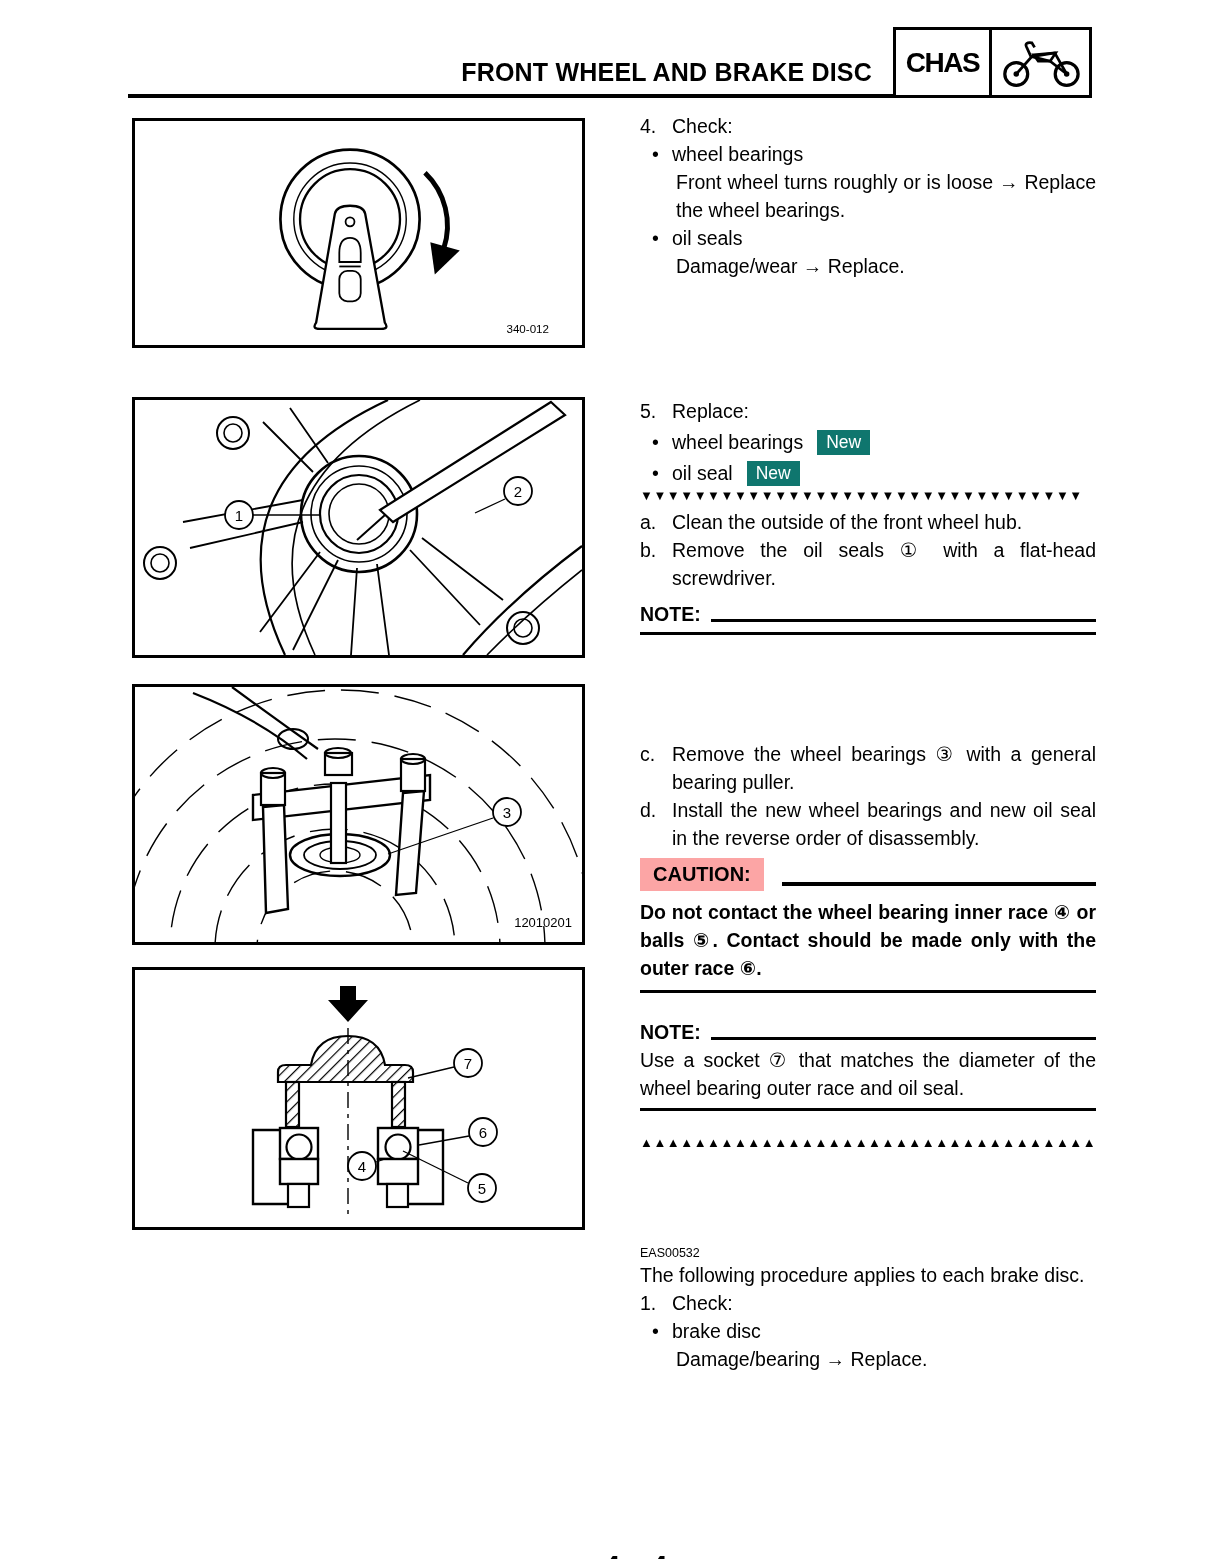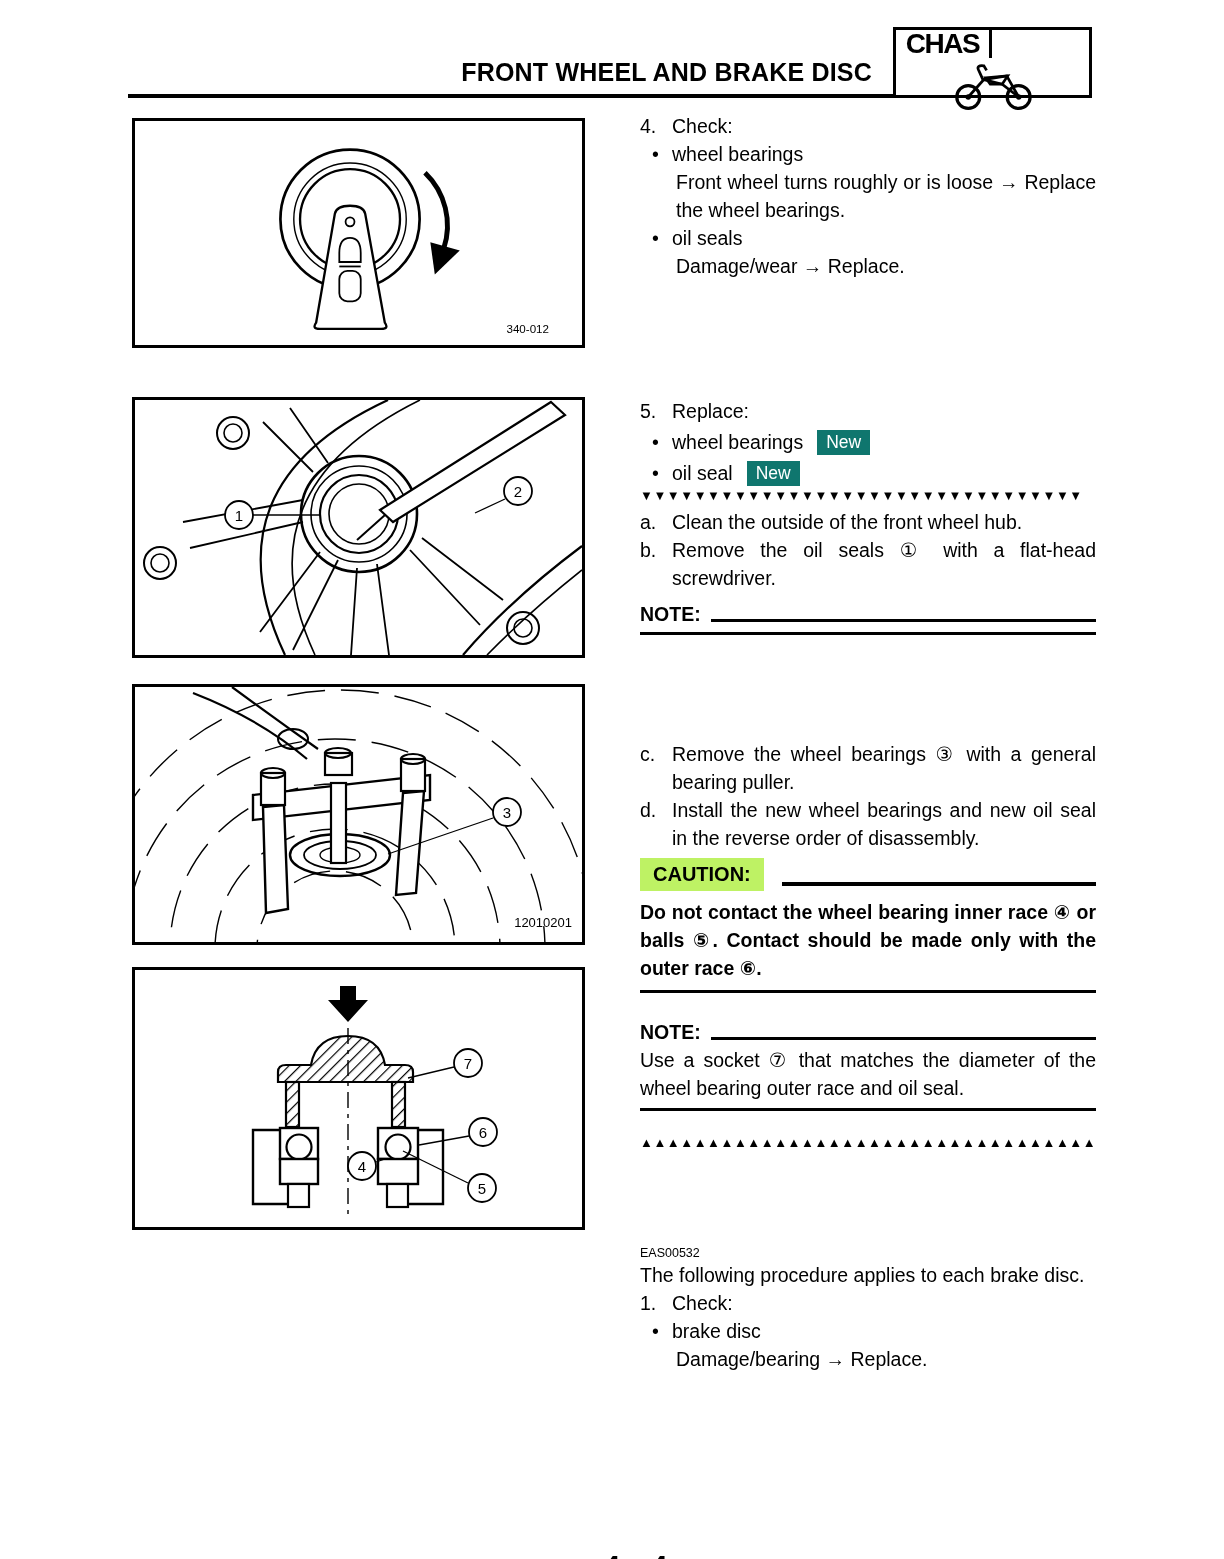--- a/index.html
+++ b/index.html
@@ -12,21 +12,21 @@
   }
   
   .page-title {
     position:absolute; left:128px; top:55px; width:744px;
     text-align:right; font-size:25px; font-weight:bold; letter-spacing:.2px;
     line-height:34px;
   }
   .header-rule { position:absolute; left:128px; top:94px; width:766px; height:4px; background:#000; }
   .chas-box {
     position:absolute; left:893px; top:27px; width:199px; height:71px;
-    border:3px solid #000; box-sizing:border-box; display:flex; background:#fff;flex-direction:column;
+    border:3px solid #000; box-sizing:border-box; display:flex; background:#fff;
   }
   .chas-label {
     width:96px; border-right:3px solid #000; box-sizing:border-box;
     display:flex; align-items:center; justify-content:center;
     font-weight:bold; font-size:28px; letter-spacing:-1.5px;
   }
   .chas-icon { flex:1; display:flex; align-items:center; justify-content:center; }
   
   .fig {
     position:absolute; left:132px; width:453px;
@@ -55,21 +55,21 @@
   .b5 .row { line-height:31px; }
   .marker { font-size:13px; letter-spacing:.55px; white-space:nowrap; overflow:hidden; line-height:18px; }
   .lblrow { display:flex; }
   .notelbl { font-weight:bold; }
   .lblline { flex:1; border-bottom:3.5px solid #000; margin-left:10px; margin-bottom:6px; }
   .rule { border-top:3.5px solid #000; height:0; }
   .note-body { text-align:justify; }
   .minh84 { min-height:84px; }
   .minh56 { min-height:56px; }
   .caut-row { display:flex; }
-  .caut-badge { background:#bef264; font-weight:bold; font-size:20px; line-height:25px; padding:4px 13px; }
+  .caut-badge { background:#fca5a5; font-weight:bold; font-size:20px; line-height:25px; padding:4px 13px; }
   .caut-line { flex:1; border-bottom:4px solid #000; margin-left:18px; margin-bottom:5px; }
   .bold-just { font-weight:bold; text-align:justify; }
   .eas { font-size:12.5px; line-height:15px; }
   .sec-head { font-size:20.5px; font-weight:bold; line-height:28px; }
   .intro { text-align:justify; }
   
   .footer {
     position:absolute; left:0; top:1552px; width:100%;
     text-align:center; font-weight:bold; font-size:30px; letter-spacing:1px;padding-left:24px;
   }

